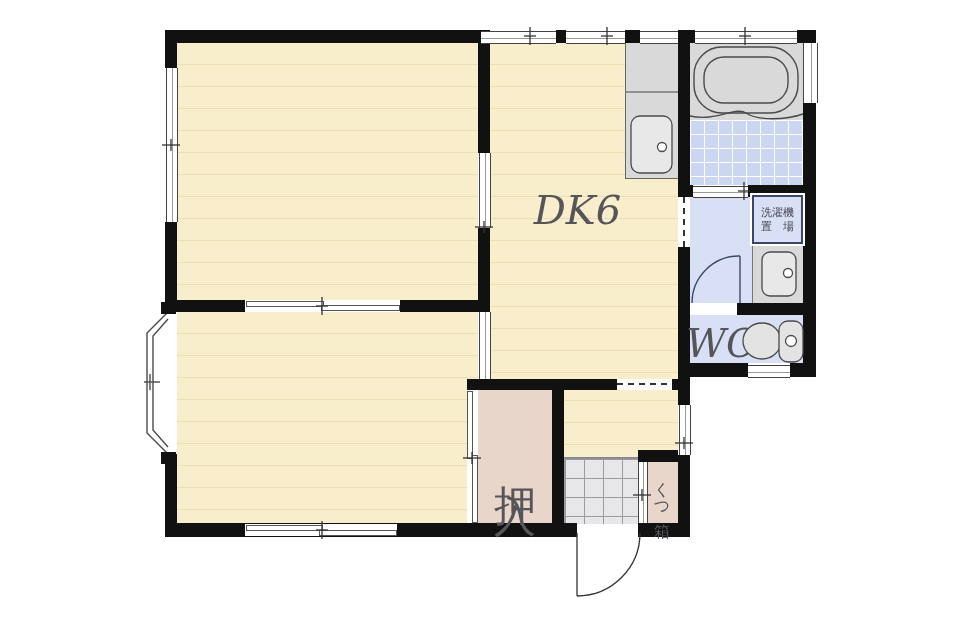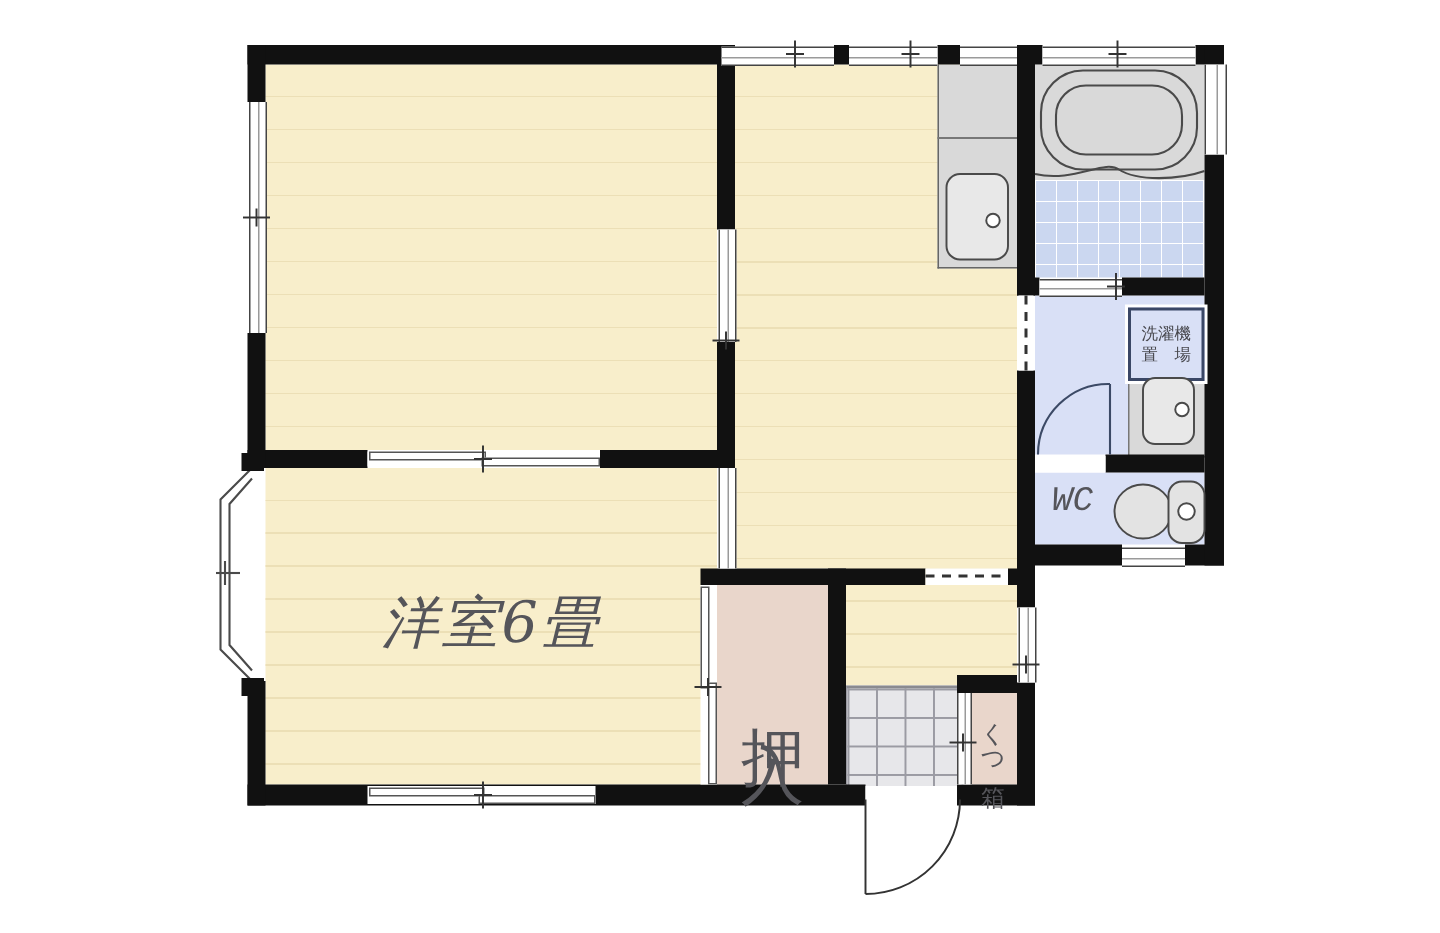--- a/index.html
+++ b/index.html
@@ -104,27 +104,27 @@
   <div class="gap" style="left:467px;top:390px;width:11px;height:133px;">
     <div class="panel" style="left:0;top:1px;width:4px;height:66px;"></div>
     <div class="panel" style="left:5px;top:65px;width:4px;height:66px;"></div>
   </div>
 
   <div class="gap" style="left:690px;top:304px;width:47px;height:11px;"></div>
   <div class="gap" style="left:577px;top:524px;width:61px;height:13px;"></div>
   <div class="gap" style="left:679px;top:197px;width:10px;height:50px;"></div>
   <div class="gap" style="left:617px;top:379px;width:55px;height:11px;"></div>
 
-  <div id="laundry-box" style="left:752px;top:195px;width:47px;height:45px;margin-top:10px;">
+  <div id="laundry-box" style="left:752px;top:195px;width:47px;height:45px;">
     <span>洗濯機</span>
     <span>置　場</span>
   </div>
 
-  <div class="lbl" style="left:177px;top:390px;width:301px;font-size:38px;letter-spacing:2px;">洋室6畳</div>
-  <div class="lbl" style="left:686px;top:321px;width:58px;font-size:23px;font-family:Liberation Mono, monospace;">WC</div>
+  <div class="lbl" style="left:490px;top:187px;width:175px;font-size:40px;">DK6</div>
+  <div class="lbl" style="left:686px;top:321px;width:58px;font-size:39px;">WC</div>
   <div class="lbl vert" style="left:489px;top:404px;width:52px;height:112px;font-size:42px;letter-spacing:8px;">押入</div>
   <div class="lbl vert" style="left:647px;top:463px;width:29px;height:59px;font-size:16px;letter-spacing:2px;">くつ箱</div>
 
   <svg class="overlay" width="960" height="622" viewBox="0 0 960 622">
 
     <g stroke="#4a4a4a" stroke-width="1.4" fill="none">
       <polyline points="168,312 147,333 147,433 168,454"></polyline>
       <polyline points="168,319 153,336 153,430 168,447"></polyline>
       <line x1="144" y1="382" x2="160" y2="382"></line>
       <line x1="150" y1="374" x2="150" y2="390"></line>

